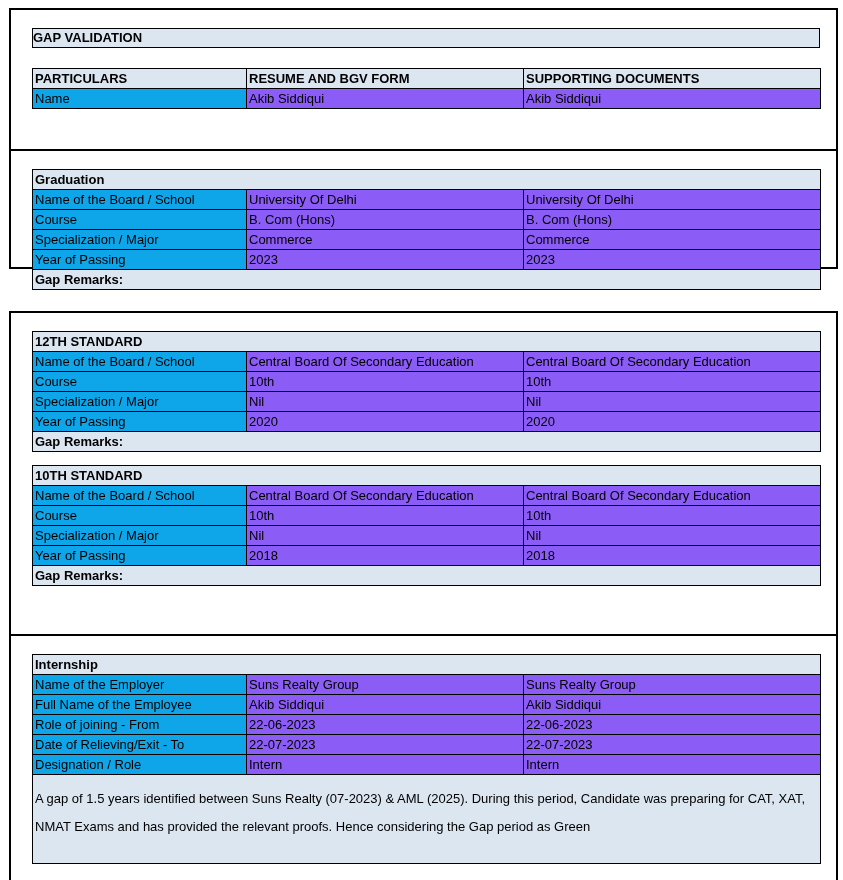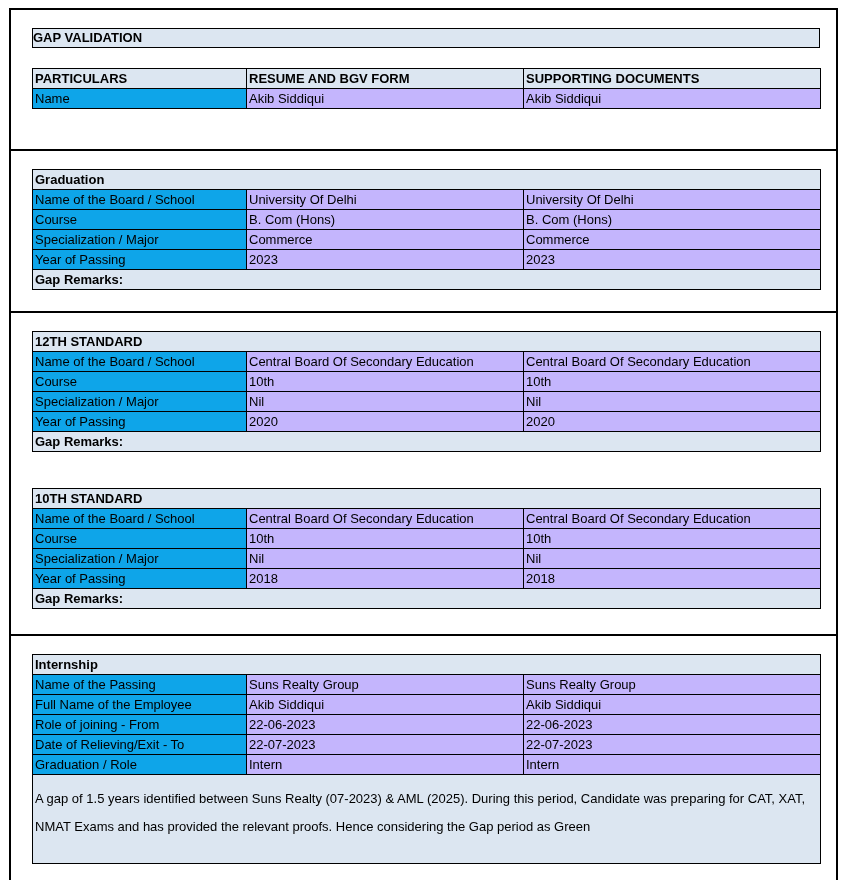--- a/index.html
+++ b/index.html
@@ -1,21 +1,21 @@
 <!DOCTYPE html>
 <html><head>
 <meta charset="utf-8">
 <style>
   html, body { margin:0; padding:0; background:#ffffff; }
   body { width:843px; height:880px; position:relative; font-family:"Liberation Sans", sans-serif; font-size:13px; color:#000; }
   .box { position:absolute; left:9px; width:829px; border:2px solid #000; box-sizing:border-box; background:#fff; }
   .tbl { position:absolute; left:21px; width:788px; border-collapse:collapse; table-layout:fixed; }
   .tbl td { border:1px solid #000; height:19px; padding:0 2px; line-height:19px; white-space:nowrap; overflow:hidden; vertical-align:middle; }
   .lbl { background:#0ea5e9; }
-  .val { background:#c4b5fd; }
+  .val { background:#8b5cf6; }
   .hdr { background:#dce6f1; font-weight:bold; }
   .title-bar { position:absolute; left:21px; width:788px; height:20px; border:1px solid #000; box-sizing:border-box; background:#dce6f1; text-align:left; font-weight:bold; line-height:18px; }
   .remarks td { background:#dce6f1; font-weight:normal; white-space:normal; line-height:28px; height:78px; vertical-align:top; padding:10px 2px 0 2px; }
   col.c1 { width:214px; } col.c2 { width:277px; } col.c3 { width:297px; }
 </style>
 </head>
 <body>
 
 <div class="box" style="top:8px;height:143px;">
   <div class="title-bar" style="top:18px;">GAP VALIDATION</div>
@@ -33,21 +33,21 @@
     </tr>
     <tr>
       <td class="lbl">Name</td>
       <td class="val">Akib Siddiqui</td>
       <td class="val">Akib Siddiqui</td>
     </tr>
   </tbody>
     </table>
 </div>
 
-<div class="box" style="top:149px;height:164px;">
+<div class="box" style="top:149px;height:120px;">
   <table class="tbl" style="top:18px;">
     <colgroup>
         <col class="c1">
         <col class="c2">
         <col class="c3">
       </colgroup>
     <tbody>
         <tr>
           <td colspan="3" class="hdr">Graduation</td>
         </tr>
@@ -108,21 +108,21 @@
       <td class="lbl">Year of Passing</td>
       <td class="val">2020</td>
       <td class="val">2020</td>
     </tr>
     <tr>
           <td colspan="3" class="hdr">Gap Remarks:</td>
         </tr>
   </tbody>
     </table>
 
-  <table class="tbl" style="top:175px;">
+  <table class="tbl" style="top:152px;">
     <colgroup>
         <col class="c1">
         <col class="c2">
         <col class="c3">
       </colgroup>
     <tbody>
         <tr>
           <td colspan="3" class="hdr">10TH STANDARD</td>
         </tr>
     <tr>
@@ -157,41 +157,41 @@
     <colgroup>
         <col class="c1">
         <col class="c2">
         <col class="c3">
       </colgroup>
     <tbody>
         <tr>
           <td colspan="3" class="hdr">Internship</td>
         </tr>
     <tr>
-      <td class="lbl">Name of the Passing</td>
+      <td class="lbl">Name of the Employer</td>
       <td class="val">Suns Realty Group</td>
       <td class="val">Suns Realty Group</td>
     </tr>
     <tr>
       <td class="lbl">Full Name of the Employee</td>
       <td class="val">Akib Siddiqui</td>
       <td class="val">Akib Siddiqui</td>
     </tr>
     <tr>
       <td class="lbl">Role of joining - From</td>
       <td class="val">22-06-2023</td>
       <td class="val">22-06-2023</td>
     </tr>
     <tr>
       <td class="lbl">Date of Relieving/Exit - To</td>
       <td class="val">22-07-2023</td>
       <td class="val">22-07-2023</td>
     </tr>
     <tr>
-      <td class="lbl">Graduation / Role</td>
+      <td class="lbl">Designation / Role</td>
       <td class="val">Intern</td>
       <td class="val">Intern</td>
     </tr>
     <tr class="remarks">
       <td colspan="3">A gap of 1.5 years identified between Suns Realty (07-2023) &amp; AML (2025). During this period, Candidate was preparing for CAT, XAT, NMAT Exams and has provided the relevant proofs. Hence considering the Gap period as Green</td>
     </tr>
   </tbody>
     </table>
 </div>
 

